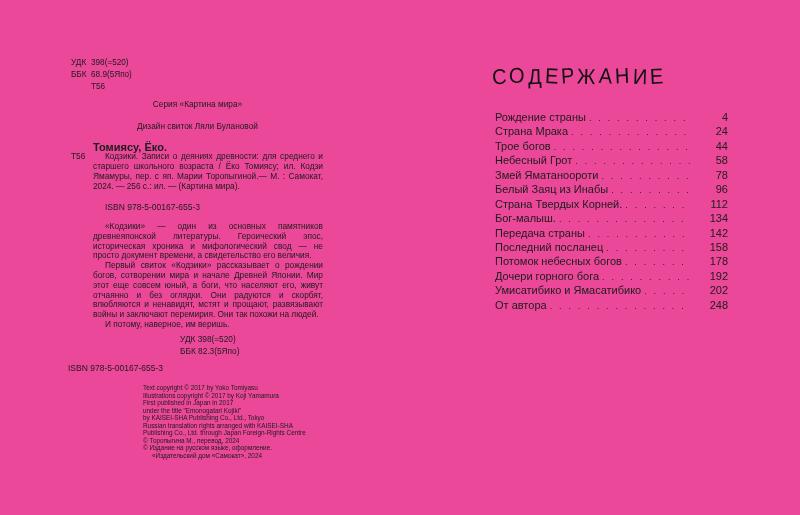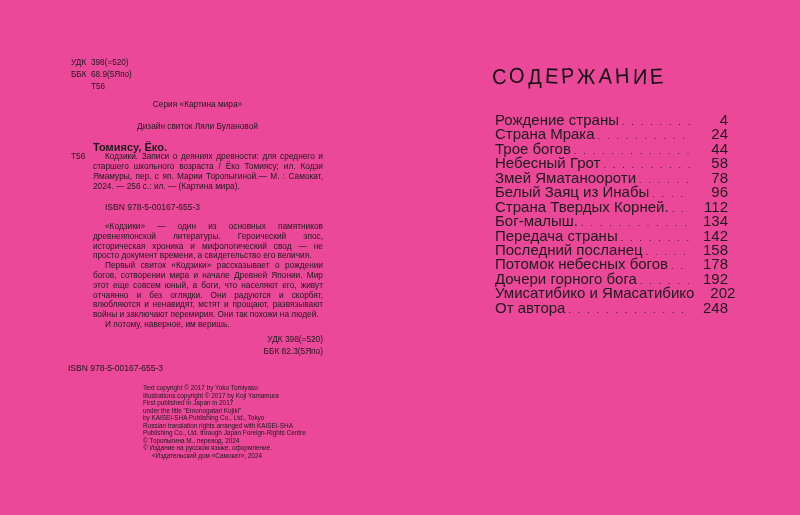--- a/index.html
+++ b/index.html
@@ -17,32 +17,32 @@
   .centered-line{left:65px;width:265px;text-align:center;font-size:8.3px;}
   .series-line{top:99px;}
   .design-line{top:121px;}
   .author-heading{left:93px;top:141px;font-size:11px;font-weight:bold;}
   .bib-row{left:71px;top:151px;width:252px;display:flex;font-size:8.3px;line-height:10px;}
   .bib-code{width:22px;flex:none;}
   .bib-text{width:230px;text-align:justify;text-indent:12px;}
   .isbn-mid{left:105px;top:202px;font-size:8.5px;}
   .annotation{left:93px;top:222px;width:230px;font-size:8.3px;line-height:9.8px;text-align:justify;}
   .annotation p{margin:0;text-indent:12px;}
-  .catalog-bottom{left:180px;top:334px;width:143px;text-align:right;font-size:8.3px;line-height:11.5px;}
+  .catalog-bottom{left:180px;top:334px;width:143px;font-size:8.3px;line-height:11.5px;}
   .isbn-bottom{left:68px;top:363px;font-size:8.5px;}
   .copyright{left:143px;top:384px;font-size:6.4px;line-height:7.55px;}
   .copyright .cl9{padding-left:9px;}
 
   
   .toc-title-h{
     left:492px;top:64px;font-size:20px;letter-spacing:3px;color:#111;
     transform:scaleY(1.08);transform-origin:left top;white-space:nowrap;
   }
   .toc-title-h .sc{display:inline-block;}
-  .toc-list{left:495px;top:111px;width:233px;font-size:15px;}
+  .toc-list{left:495px;top:111px;width:233px;font-size:11px;}
   .toc-row{display:flex;align-items:baseline;height:14.45px;}
   .toc-entry-title{white-space:nowrap;flex:none;padding-right:3px;}
   .toc-dots{flex:1;overflow:hidden;white-space:nowrap;letter-spacing:2.2px;color:#1c1c1c;font-size:9px;}
   .toc-dots::after{content:". . . . . . . . . . . . . . . . . . . . . . . . . . . . . . . . . . . . . . . . . . . . . . . . . .";}
   .toc-page{flex:none;width:38px;text-align:right;}
 </style>
 </head>
 <body>
 
 <div class="page">

